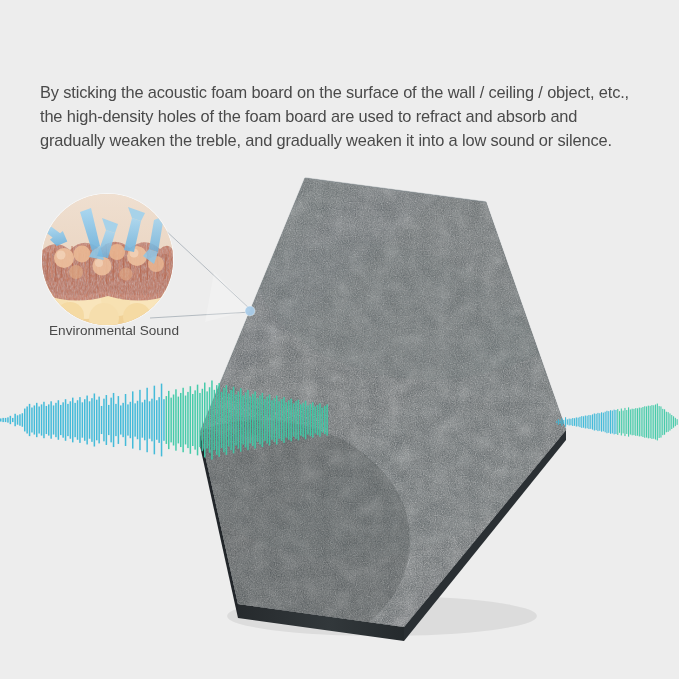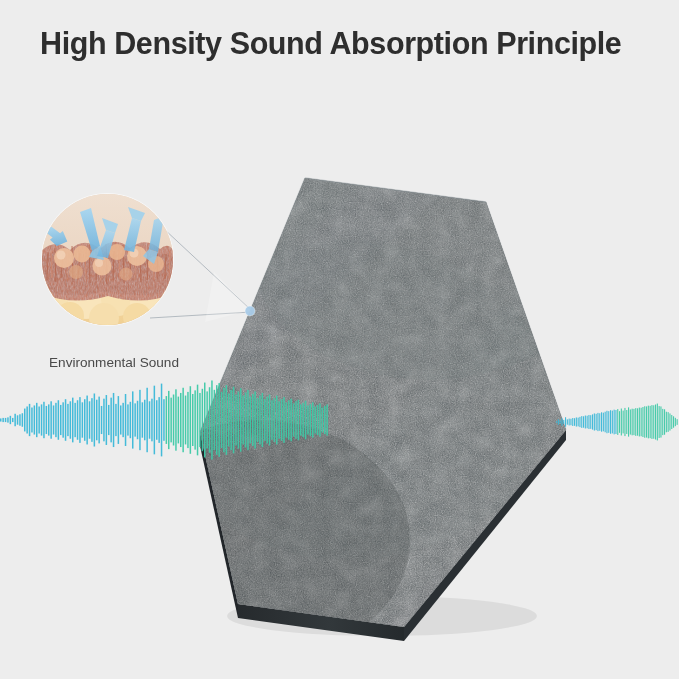--- a/index.html
+++ b/index.html
@@ -66,21 +66,20 @@
 
   #inset-caption {
     position: absolute;
     left: 18px;
     top: 322px;
     width: 192px;
     text-align: center;
     font-size: 13.6px;
     line-height: 18.5px;
     color: #4a4a4a;
-    margin-top: 32px;
   }
 
   
   #leader {
     position: absolute;
     left: 0; top: 0;
     width: 679px; height: 679px;
     pointer-events: none;
   }
 
@@ -488,15 +487,15 @@
       <rect x="108.00" y="17.27" width="1.1" height="25.46" fill="#3ec9a7" opacity="0.95"></rect>
       <rect x="109.80" y="19.74" width="1.1" height="20.52" fill="#3ec9a7" opacity="0.95"></rect>
       <rect x="111.60" y="20.12" width="1.1" height="19.76" fill="#3ec9a7" opacity="0.95"></rect>
       <rect x="113.40" y="21.45" width="1.1" height="17.10" fill="#3ec9a7" opacity="0.95"></rect>
       <rect x="115.20" y="22.97" width="1.1" height="14.06" fill="#3ec9a7" opacity="0.95"></rect>
       <rect x="117.00" y="24.30" width="1.1" height="11.40" fill="#3ec9a7" opacity="0.95"></rect>
       <rect x="118.80" y="25.82" width="1.1" height="8.36" fill="#3ec9a7" opacity="0.95"></rect>
       <rect x="120.60" y="27.15" width="1.1" height="5.70" fill="#3ec9a7" opacity="0.95"></rect>
     </svg>
 
-  <div id="title">High Density Sound Absorption Principle</div>
+  <div id="body-copy">By sticking the acoustic foam board on the surface of the wall / ceiling / object, etc., the high-density holes of the foam board are used to refract and absorb and gradually weaken the treble, and gradually weaken it into a low sound or silence.</div>
 
 </div>
 
 </body></html>

